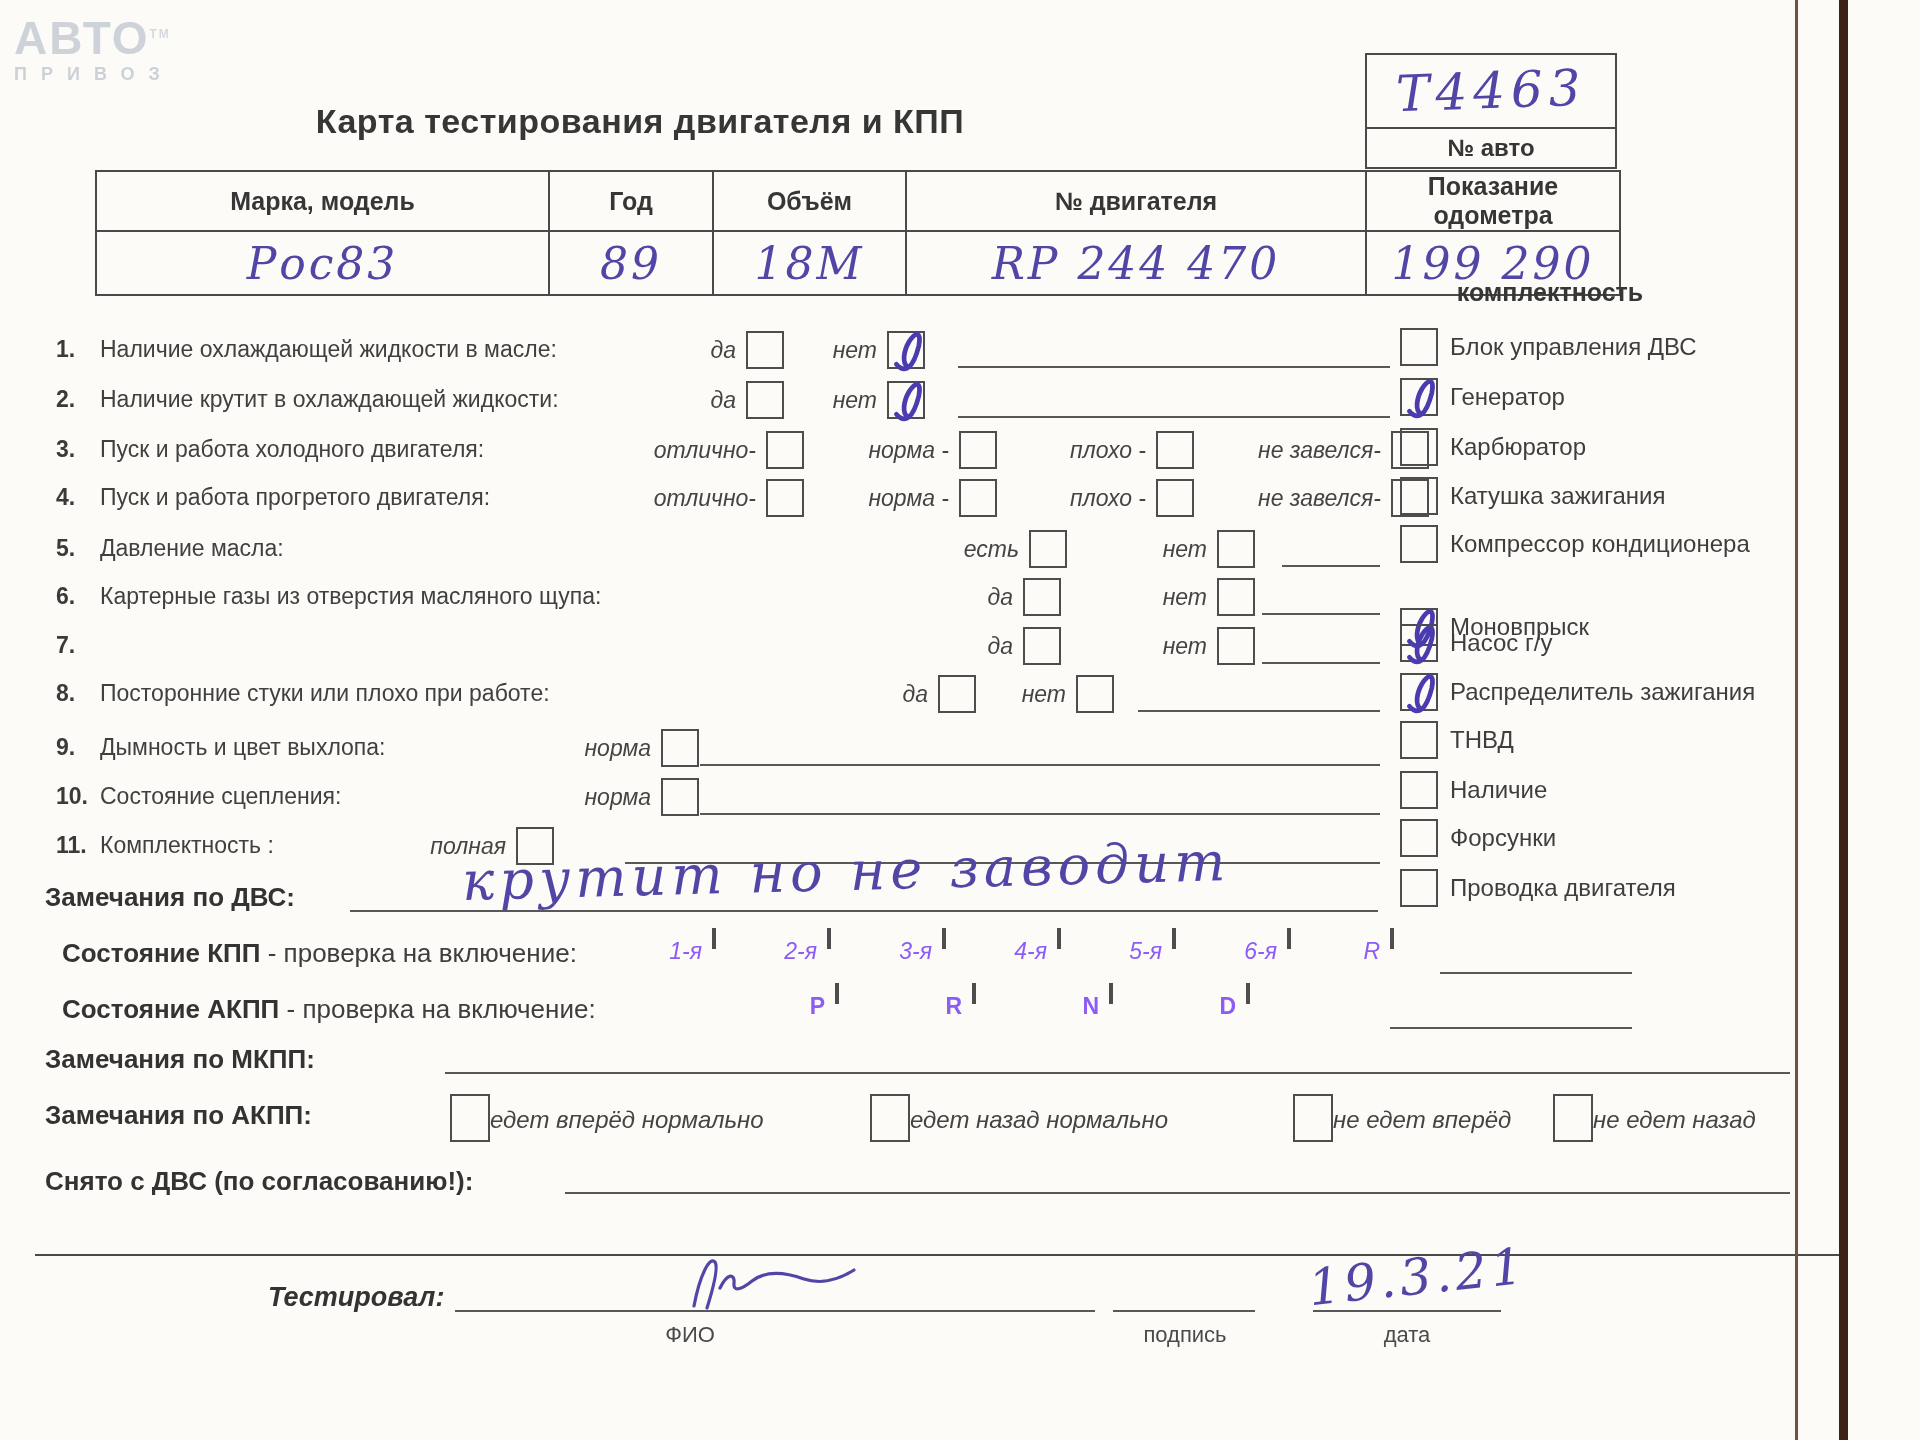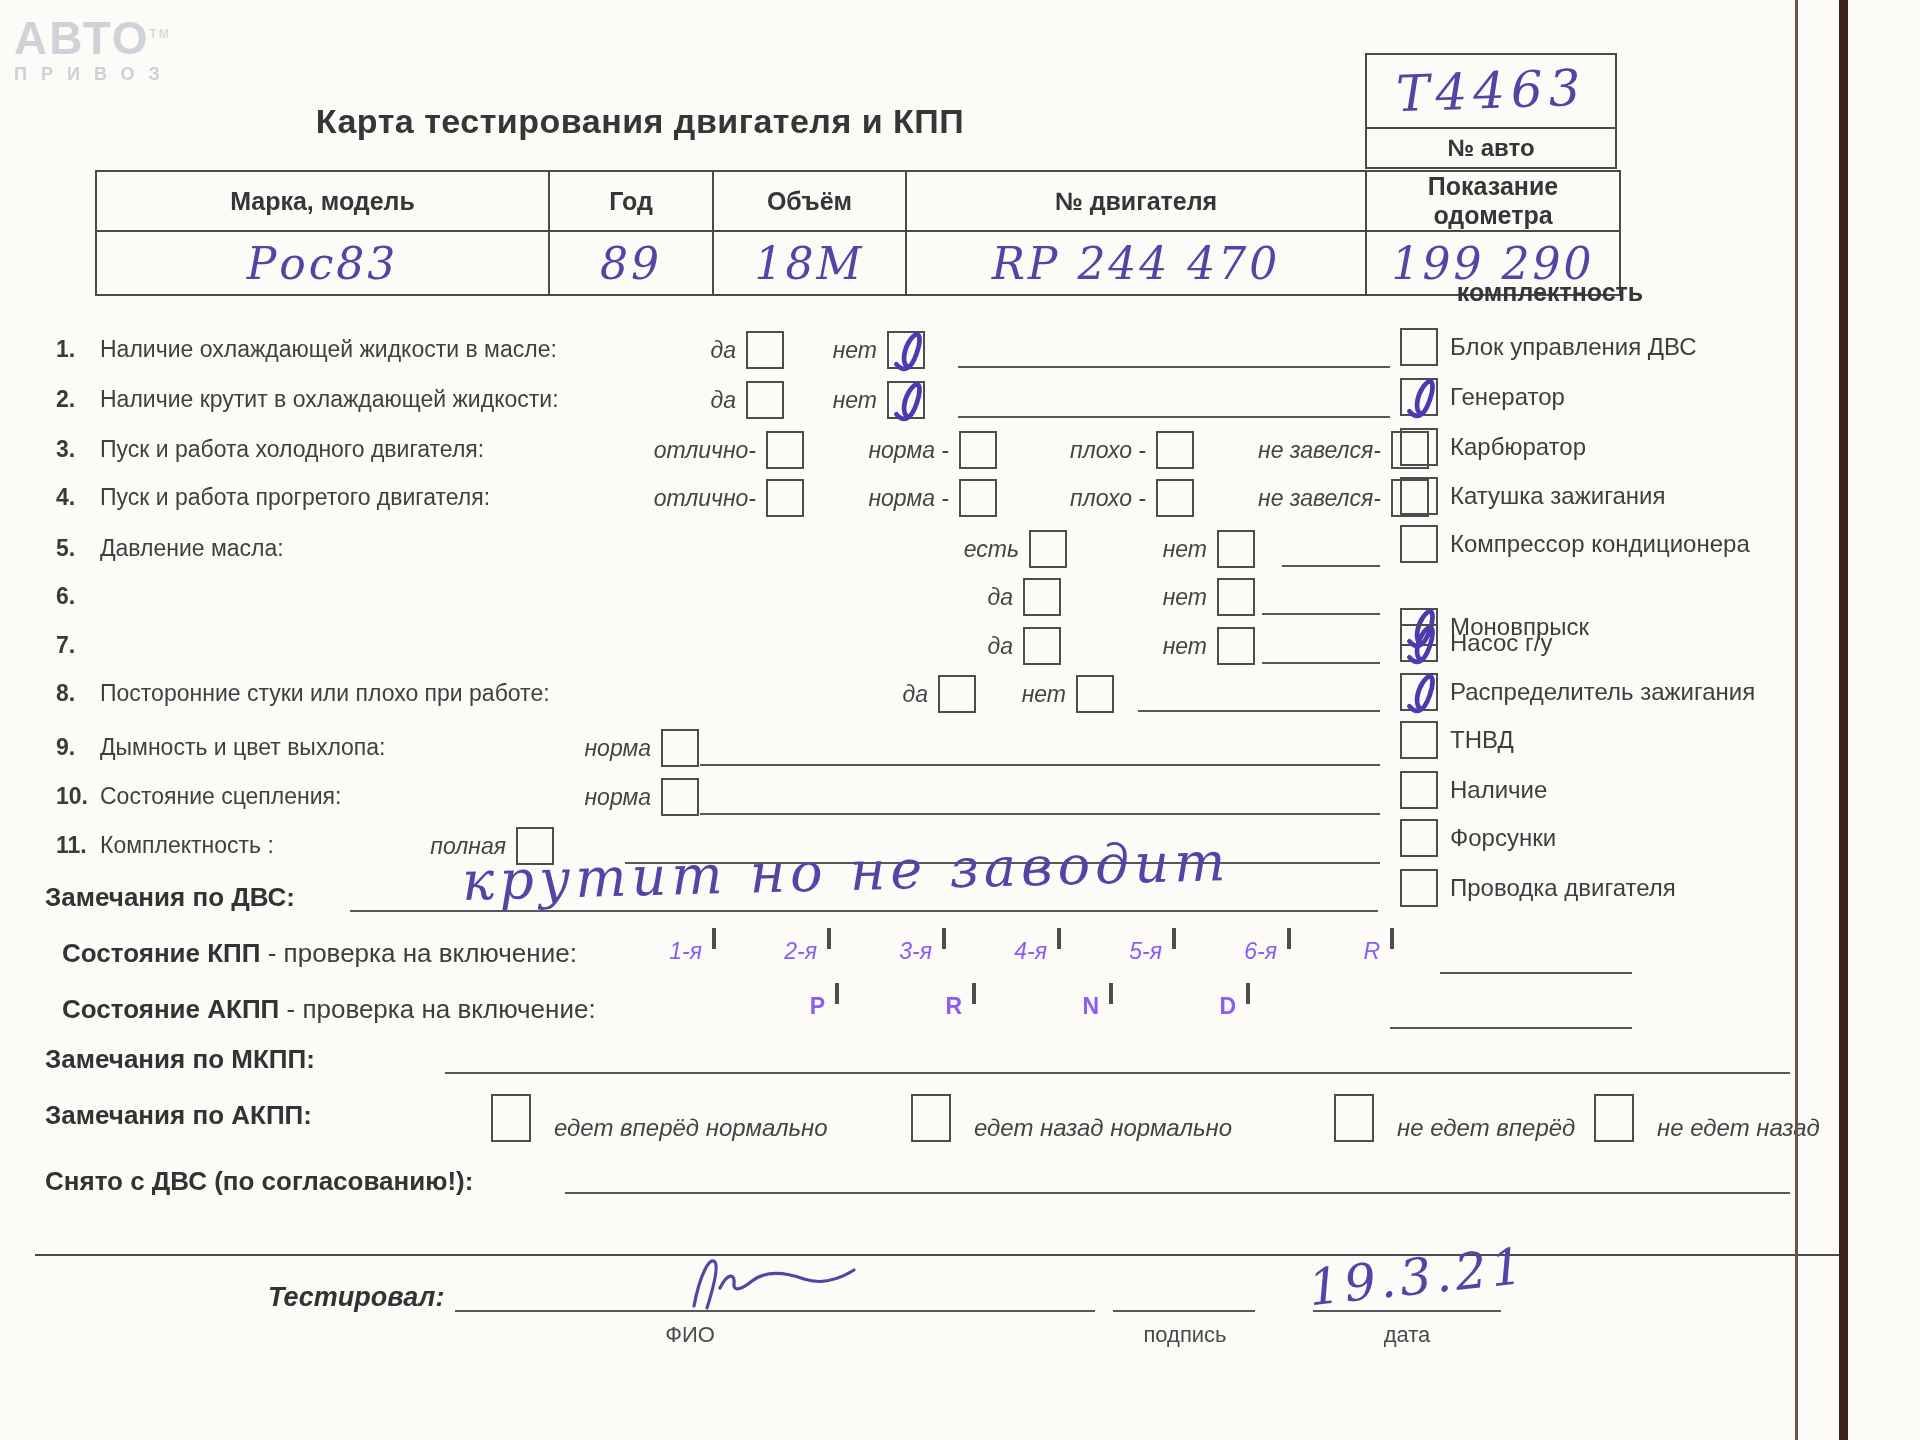--- a/index.html
+++ b/index.html
@@ -43,21 +43,21 @@
   .c-text{position:absolute;left:100px;top:10px;font-size:23px;color:#404040;}
   .opt{position:absolute;top:2px;height:44px;display:flex;align-items:center;justify-content:flex-end;gap:10px;}
   .opt-label{font-size:23px;font-style:italic;color:#444;white-space:nowrap;}
   .fill-line{position:absolute;border-bottom:2px solid #585858;height:0;}
   
   .sec-label{position:absolute;font-size:26px;font-weight:700;color:#333;}
   .sec-rest{font-weight:400;color:#3e3e3e;}
   .gear-label{position:absolute;font-size:23px;font-style:italic;color:#8b5cf6;text-align:right;width:84px;}
   .plain-gear{font-style:normal;font-weight:700;}
   .gear-box{position:absolute;}
-  .akpp-opt{position:absolute;display:flex;align-items:flex-end;gap:23px;margin-left:41px;}
+  .akpp-opt{position:absolute;display:flex;align-items:center;gap:0;}
   .akpp-opt .opt-label{font-size:24px;padding-top:4px;}
   
   .dvs-hand{position:absolute;left:462px;top:840px;font-size:54px;letter-spacing:5px;transform:rotate(-1.5deg);white-space:nowrap;}
   .date-hand{position:absolute;left:1308px;top:1248px;font-size:50px;letter-spacing:4px;transform:rotate(-6deg);}
   
   .foot-label{position:absolute;font-size:22px;color:#4a4a4a;text-align:center;}
   .tested{position:absolute;left:268px;top:1282px;font-size:27px;font-weight:700;font-style:italic;color:#333;}
   .rule{position:absolute;left:35px;top:1254px;width:1812px;border-top:2.5px solid #4a4a4a;}
   .scan-thin{position:absolute;left:1795px;top:0;width:3px;height:1440px;background:#6f5244;}
   .scan-thick{position:absolute;left:1839px;top:0;width:9px;height:1440px;background:#3e2215;}
@@ -262,20 +262,21 @@
           <span class="box"></span>
         </div>
         <div class="opt" style="left: 1002px; width: 253px;">
           <span class="opt-label">нет</span>
           <span class="box"></span>
         </div>
         <div class="fill-line" style="left: 1282px; top: 40px; width: 98px;"></div>
       </div>
       <div class="c-row" style="top: 573px;">
         <span class="c-num">6.</span>
+        <span class="c-text">Картерные газы из отверстия масляного щупа:</span>
         <div class="opt" style="left: 808px; width: 253px;">
           <span class="opt-label">да</span>
           <span class="box"></span>
         </div>
         <div class="opt" style="left: 1002px; width: 253px;">
           <span class="opt-label">нет</span>
           <span class="box"></span>
         </div>
         <div class="fill-line" style="left: 1262px; top: 40px; width: 118px;"></div>
       </div>

